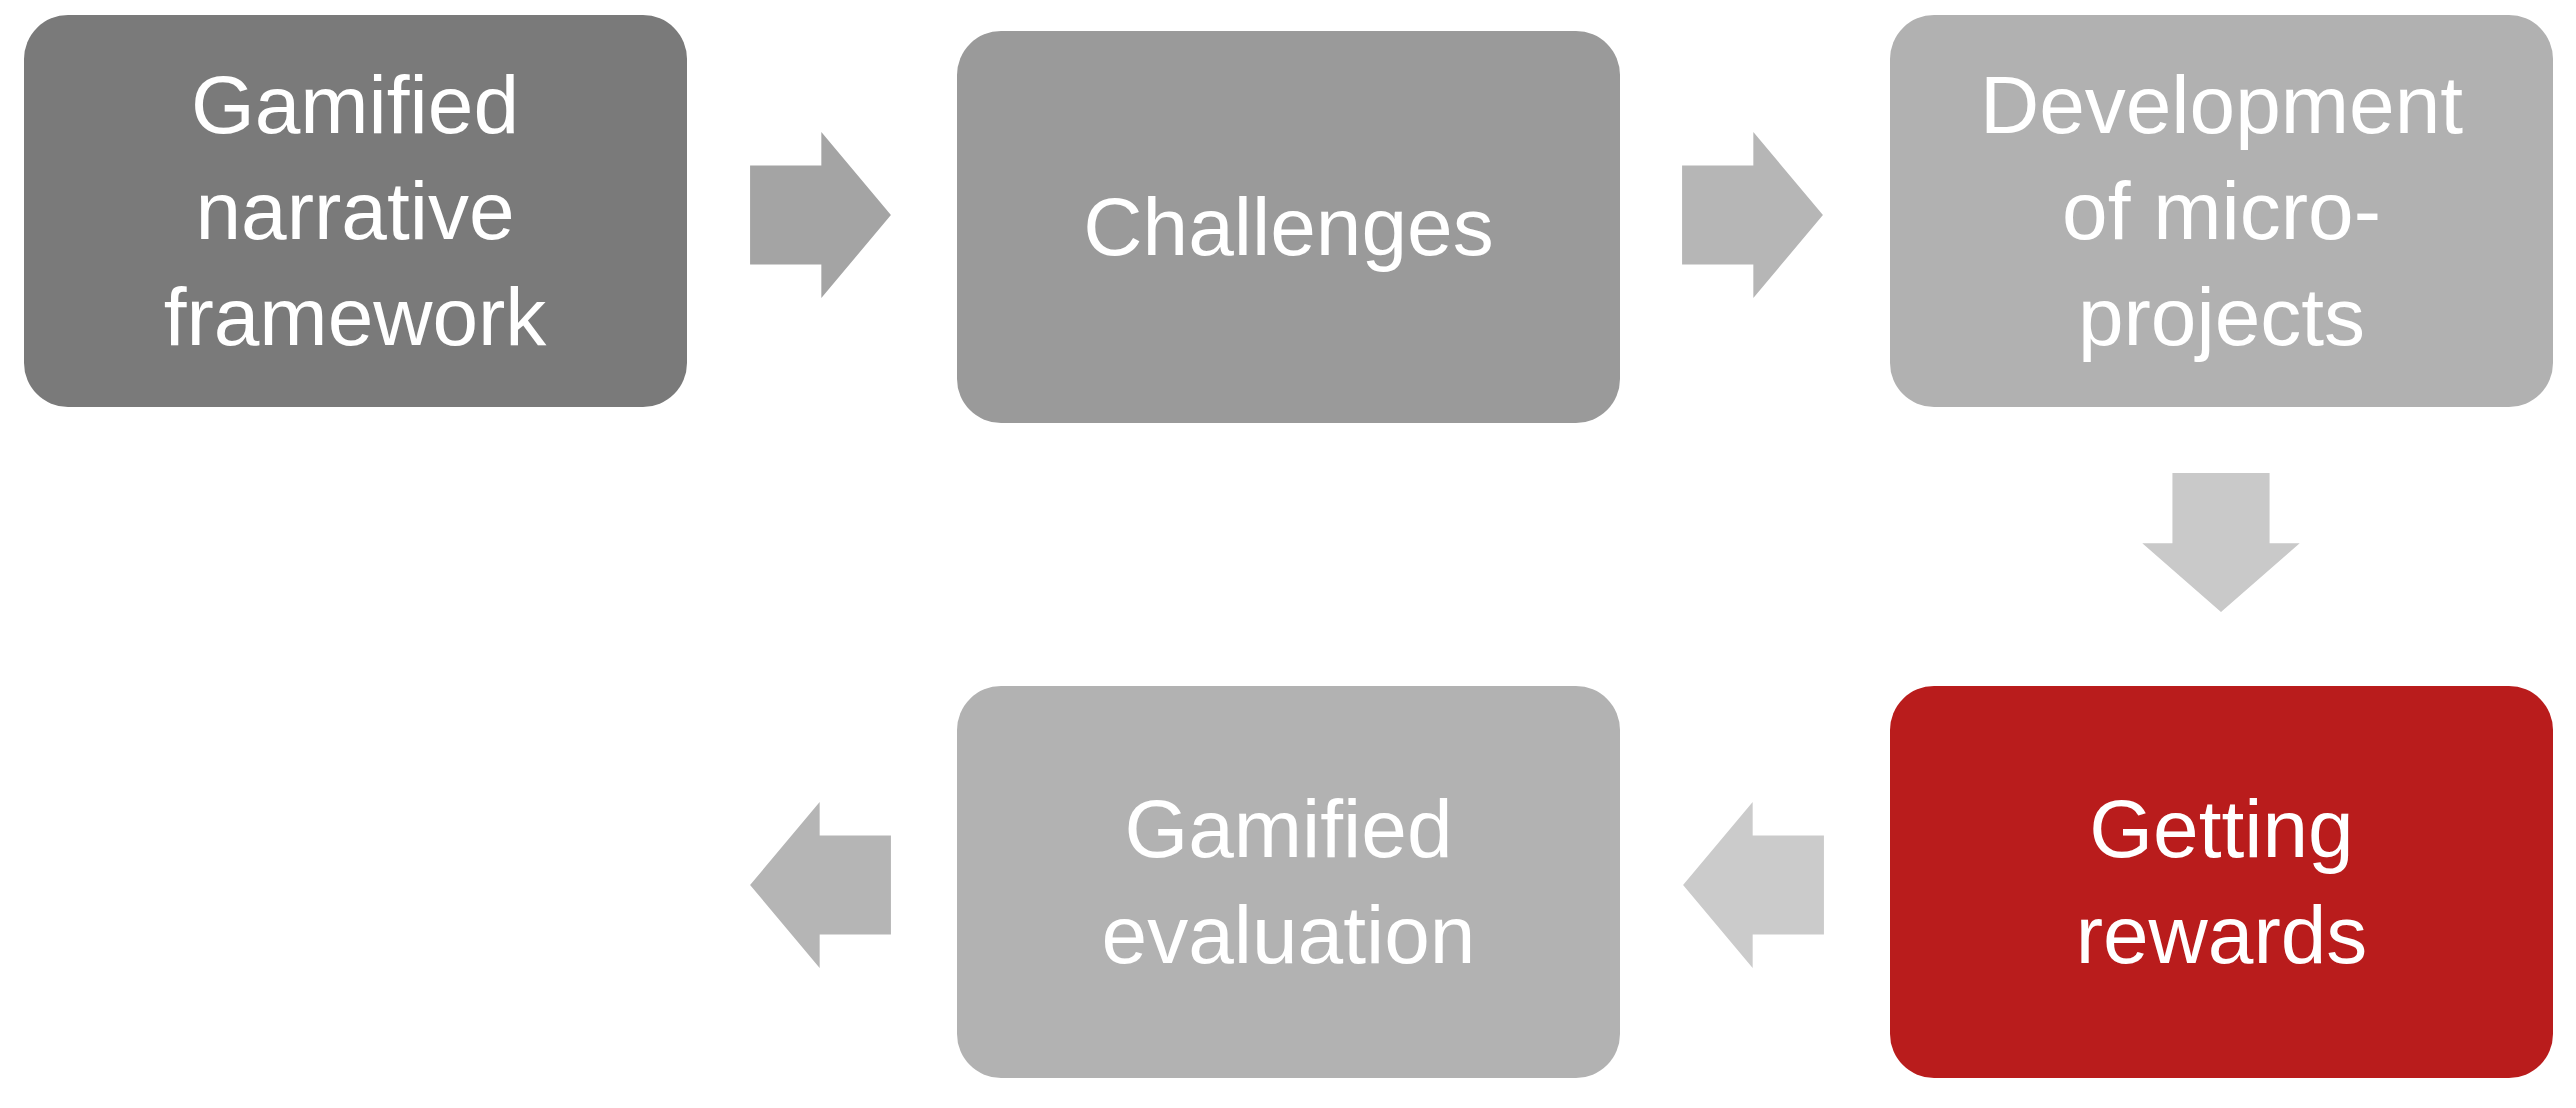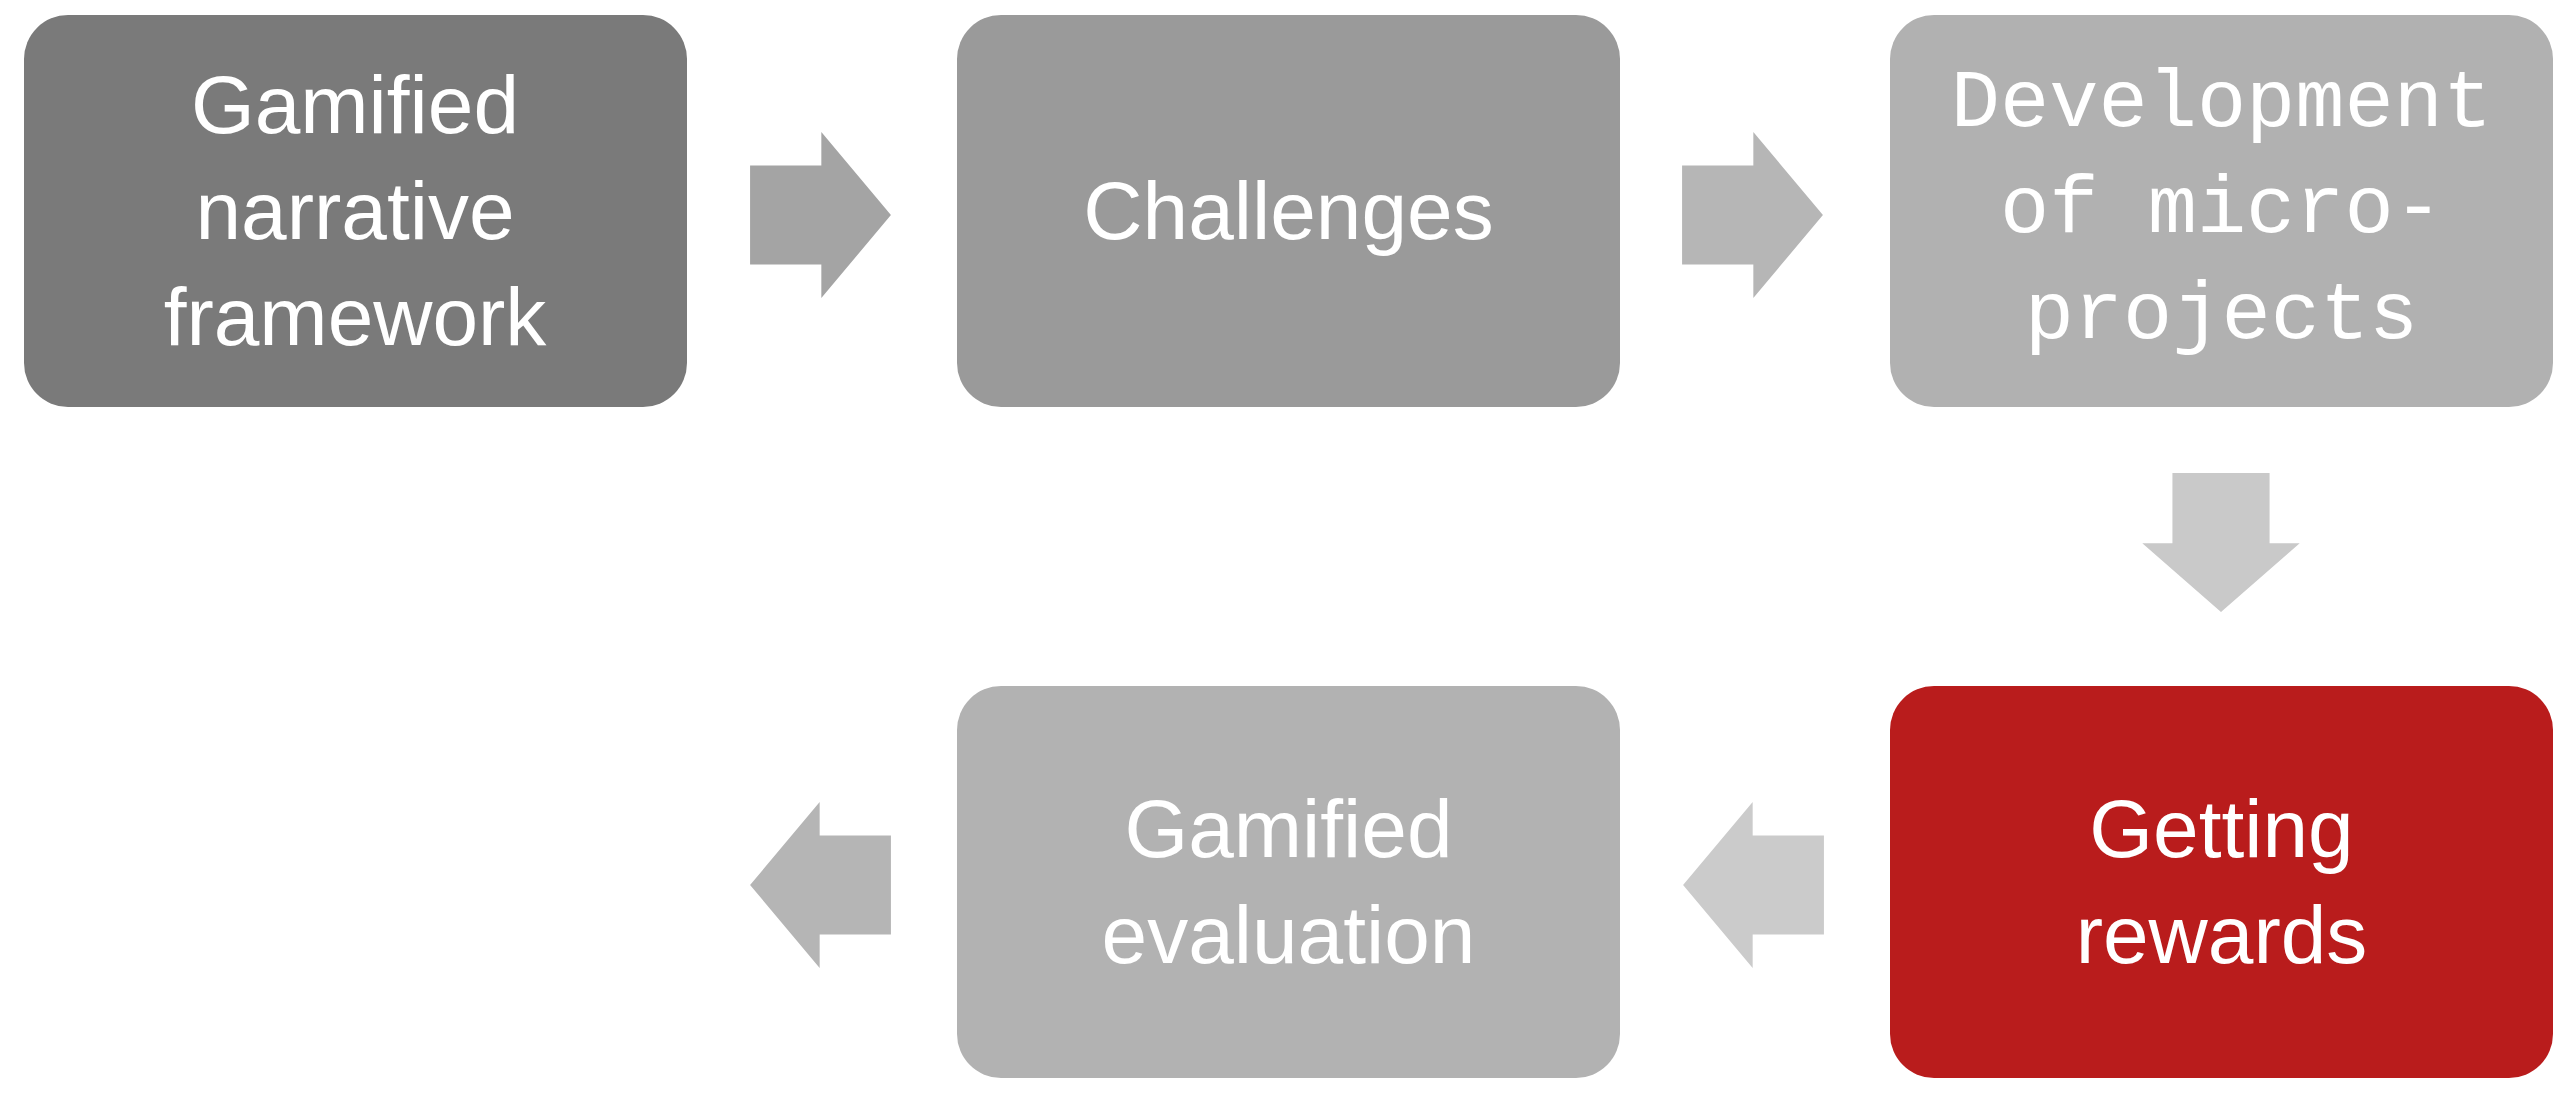--- a/index.html
+++ b/index.html
@@ -62,29 +62,29 @@
   <div class="box r1 c1" style="background-color: rgb(122, 122, 122);">Gamified
 narrative
 framework</div>
 
   <div class="arrow arrow-h a12">
     <svg width="141" height="166" viewBox="0 0 168 198">
       <polygon points="0,40 85,40 85,0 168,99 85,198 85,158 0,158" fill="#a4a4a4"></polygon>
     </svg>
   </div>
 
-  <div class="box r1 c2" style="background-color: rgb(154, 154, 154);">Challenges</div>
+  <div class="box r1 c2" style="background-color: rgb(154, 154, 154); margin-top: 16px;">Challenges</div>
 
   <div class="arrow arrow-h a23">
     <svg width="141" height="166" viewBox="0 0 168 198">
       <polygon points="0,40 85,40 85,0 168,99 85,198 85,158 0,158" fill="#b6b6b6"></polygon>
     </svg>
   </div>
 
-  <div class="box r1 c3" style="background-color: rgb(177, 177, 177); font-family: Liberation Mono, monospace;">Development
+  <div class="box r1 c3" style="background-color: rgb(177, 177, 177);">Development
 of micro-
 projects</div>
 
   <div class="arrow arrow-v a34">
     <svg width="158" height="139" viewBox="0 0 188 166">
       <polygon points="36,0 152,0 152,84 188,84 94,166 0,84 36,84" fill="#c9c9c9"></polygon>
     </svg>
   </div>
 
   <div class="box r2 c3" style="background-color: #b91c1c;">Getting

